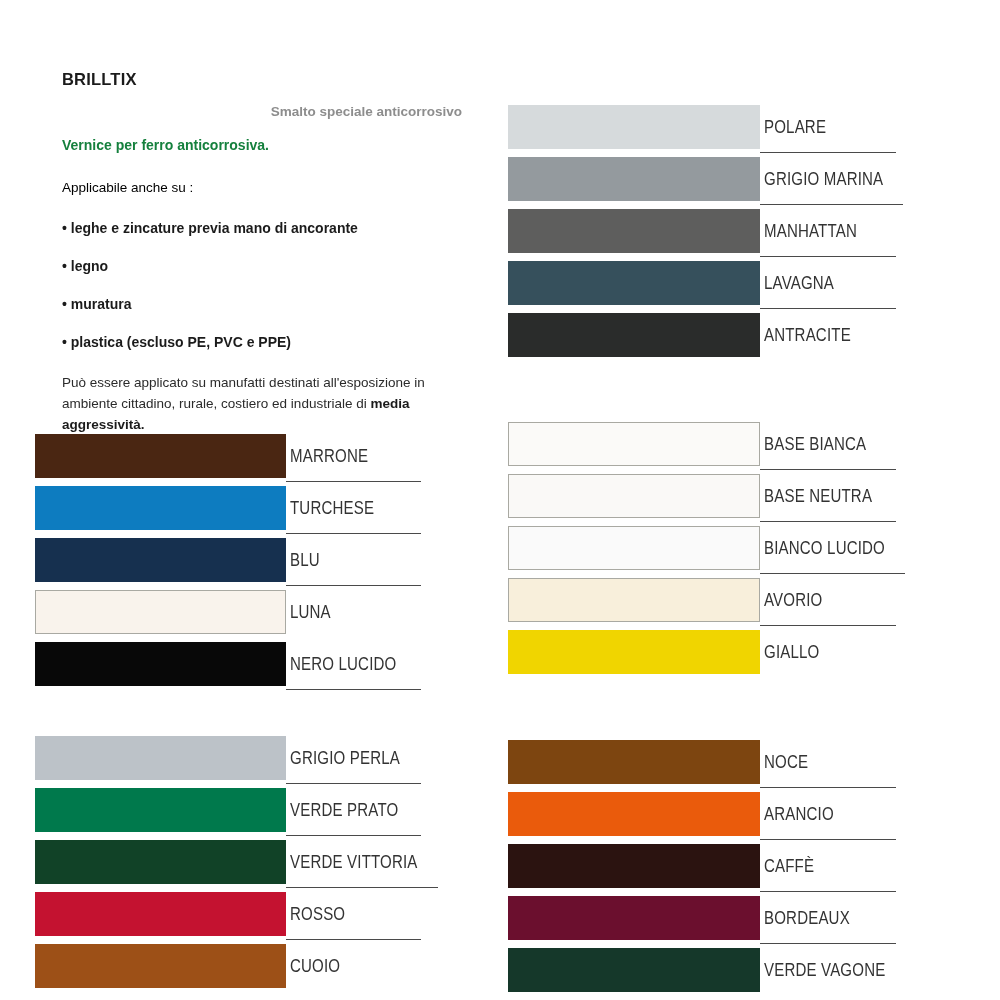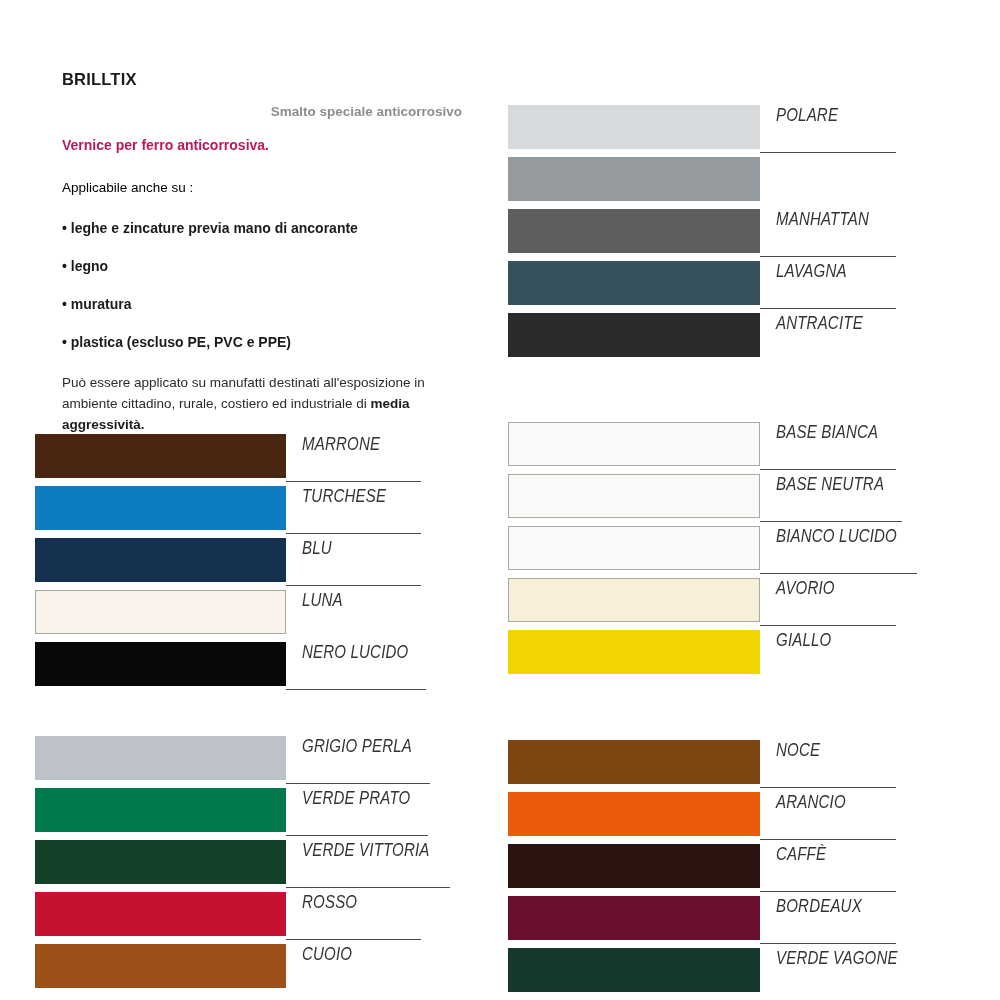--- a/index.html
+++ b/index.html
@@ -37,21 +37,21 @@
     font-size: 13.5px;
     font-weight: bold;
     color: #8d8d8d;
     margin: 0 0 17px 0;
     line-height: 1.2;
     text-align: right;
   }
   .info .lead {
     font-size: 14px;
     font-weight: bold;
-    color: #be185d;
+    color: #15803d;
     margin: 0 0 26px 0;
     line-height: 1.2;
   }
   .info .applies {
     font-size: 13.5px;
     color: #000000;
     margin: 0 0 24px 0;
     line-height: 1.2;
   }
   .info .bullet {
@@ -94,23 +94,23 @@
   .group.gMR .swatch,
   .group.gTR .swatch,
   .group.gBR .swatch { width: 252px; flex-basis: 252px; }
 
   .swatch.outlined { border: 1px solid #a9a9a2; }
 
   .labelcell {
     flex: 1 1 auto;
     position: relative;
     height: 44px;
-    padding-left: 16px;
+    padding-left: 4px;
     display: flex;
-    font-style: italic;
+    align-items: center;
   }
   .labelcell .underline {
     position: absolute;
     left: 0; right: 0; bottom: -4px;
     height: 1px;
     background: #4a4a4a;
   }
 
   .labelcell .txt {
     font-family: "Liberation Sans Narrow", "Liberation Sans", sans-serif;
@@ -156,20 +156,24 @@
   <div class="group gTR">
       <div class="row">
         <div class="swatch" style="background: rgb(214, 218, 220);"></div>
         <div class="labelcell">
           <span class="txt">POLARE</span>
           <span class="underline"></span>
         </div>
       </div>
       <div class="row">
         <div class="swatch" style="background: rgb(148, 154, 158);"></div>
+        <div class="labelcell">
+          <span class="txt">GRIGIO MARINA</span>
+          <span class="underline"></span>
+        </div>
       </div>
       <div class="row">
         <div class="swatch" style="background: rgb(94, 94, 93);"></div>
         <div class="labelcell">
           <span class="txt">MANHATTAN</span>
           <span class="underline"></span>
         </div>
       </div>
       <div class="row">
         <div class="swatch" style="background: rgb(54, 80, 92);"></div>

